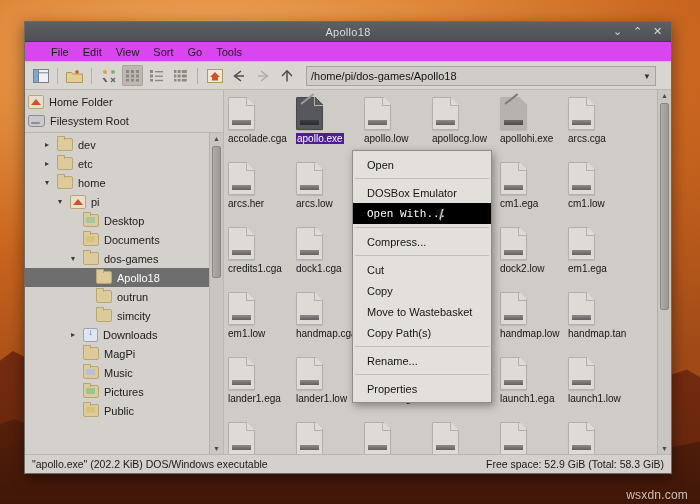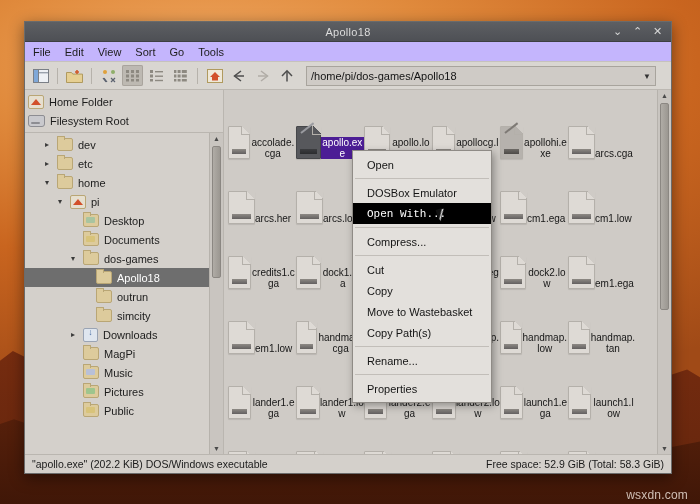--- a/index.html
+++ b/index.html
@@ -76,23 +76,23 @@
     padding-right: 8px; z-index: 2;
   }
   .titlebar .wbtn {
     width: 11px; height: 11px; line-height: 11px; text-align: center;
     font-size: 11px; color: #d8d8d8; cursor: default;
   }
 
   
   .menubar {
     flex: 0 0 19px; height: 19px;
-    background: #c4b5fd;
+    background: #d946ef;
     display: flex; align-items: center;
-    padding-left: 2px; gap: 2px;
+    padding-left: 20px; gap: 2px;
     border-bottom: 1px solid #c6c2bc;
   }
   .menubar .mi {
     padding: 2px 6px; font-size: 11px; color: #1d1d1d; cursor: default;
   }
 
   
   .toolbar {
     flex: 0 0 27px; height: 27px;
     background: #d9d6d1;
@@ -210,21 +210,21 @@
     overflow: hidden;
   }
   .grid {
     position: absolute; inset: 0 13px 0 0;
     padding: 4px 2px 0 4px;
     display: flex; flex-wrap: wrap;
     align-content: flex-start;
   }
   .fitem {
     width: 68px; height: 62px;
-    display: flex; flex-direction: row; align-items: flex-end;
+    display: flex; flex-direction: column; align-items: flex-start;
     padding-top: 3px;
     cursor: default;
   }
   .fic {
     width: 25px; height: 31px;
     background: #dedad5;
     border: 1px solid #b4b0aa;
     border-radius: 1px;
     position: relative;
     box-shadow: 0 1px 1px rgba(0,0,0,.10);

